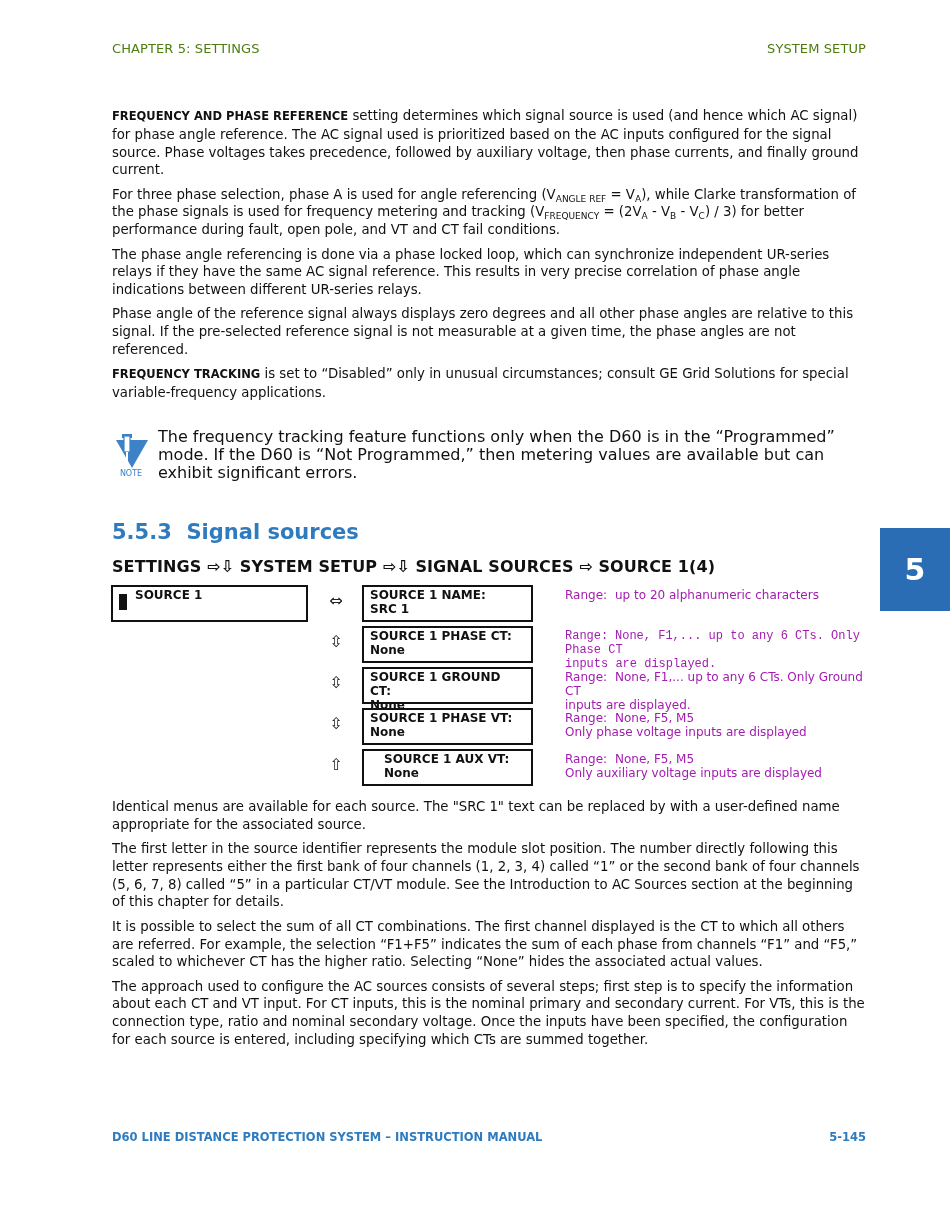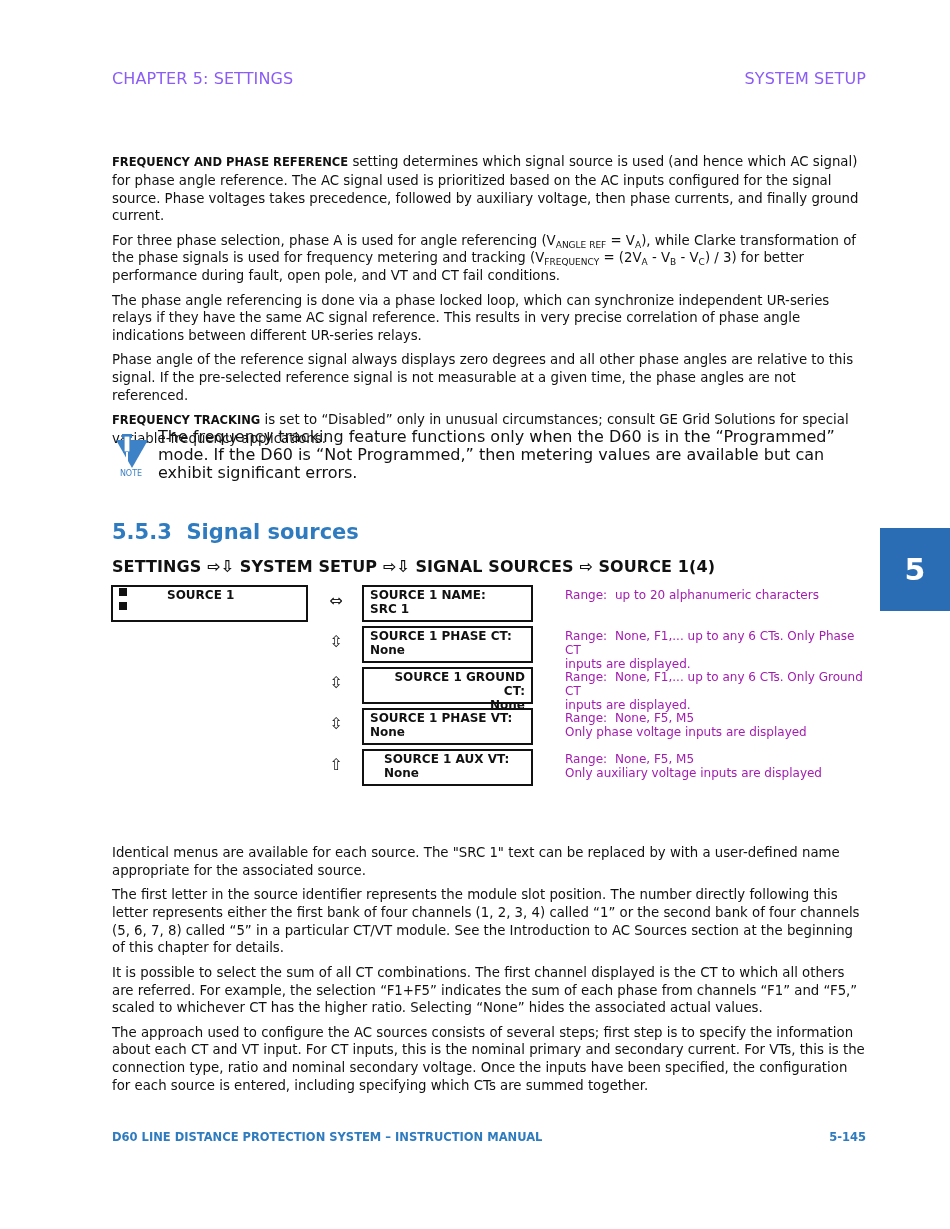--- a/index.html
+++ b/index.html
@@ -1,36 +1,36 @@
 <!DOCTYPE html>
 <html><head>
   <meta charset="utf-8">
   <style>
     html, body { margin: 0; padding: 0; background: #ffffff; }
     body { width: 950px; height: 1229px; position: relative; overflow: hidden;
       font-family: "DejaVu Sans", sans-serif; color: #111; }
-    .hdr { position: absolute; top: 69px; font-size: 16px; color: #8b5cf6; letter-spacing: 0.1px; }
+    .hdr { position: absolute; top: 41px; font-size: 13px; color: #4d7c0f; letter-spacing: 0.1px; }
     .hdr.left { left: 112px; }
     .hdr.right { right: 84px; }
     .ftr { position: absolute; top: 1130px; font-size: 11.5px; color: #2e7bbf; font-weight: bold; }
     .ftr.left { left: 112px; }
     .ftr.right { right: 84px; }
-    .body-text { position: absolute; left: 112px; width: 756px; font-size: 13.3px; line-height: 17.8px; margin-top: 46px; }
+    .body-text { position: absolute; left: 112px; width: 756px; font-size: 13.3px; line-height: 17.8px; }
     .body-text p { margin: 0 0 6.5px 0; }
     .sc { font-size: 11.5px; font-weight: 600; }
     sub { font-size: 9px; vertical-align: -3px; line-height: 0; }
     .note { position: absolute; left: 112px; top: 428px; width: 756px; height: 50px; }
     .note-icon { position: absolute; left: 0; top: 4px; width: 38px; height: 44px; }
     .note-text { position: absolute; left: 46px; top: 0; width: 710px; font-size: 16px; line-height: 17.8px; }
     .section-title { position: absolute; left: 112px; top: 520px; font-size: 21px; color: #2e7bbf; font-weight: bold; }
     .path { position: absolute; left: 112px; top: 557px; font-size: 16px; font-weight: 600; letter-spacing: 0.1px; }
     .menu-box { position: absolute; border: 2px solid #111; box-sizing: border-box; font-size: 12px;
       font-weight: 600; line-height: 14px; padding: 1px 6px; background: #fff; }
     .root-box { left: 111px; top: 585px; width: 197px; height: 37px; }
-    .root-box .row { display: flex; align-items: flex-start; gap: 32px; }
+    .root-box .row { display: flex; align-items: flex-end; }
     .sq { display: inline-block; width: 8px; height: 8px; background: #111; margin-right: 8px; }
     .set-box { left: 362px; width: 171px; height: 37px; }
     .arrow { position: absolute; left: 322px; width: 28px; text-align: center; font-size: 16px; line-height: 18px; color: #222; }
     .range { position: absolute; left: 565px; width: 300px; font-size: 12px; line-height: 14px; color: #a21caf; }
     .range .lbl { display: inline-block; width: 50px; }
     .tab { position: absolute; left: 880px; top: 528px; width: 70px; height: 83px; background: #2a6db5;
       color: #fff; font-size: 30px; font-weight: bold; display: flex; align-items: center; justify-content: center; }
   </style>
 </head>
 <body>
@@ -82,26 +82,26 @@
 </div>
 <div class="range" style="top:588px;">
   <span class="lbl">Range:</span><span>up to 20 alphanumeric characters</span><br><span></span>
 </div>
 
 <div class="arrow" style="top:633px;">⇳</div>
 <div class="menu-box set-box" style="top:626px;">
   <div>SOURCE 1 PHASE CT:</div>
   <div>None</div>
 </div>
-<div class="range" style="top:629px;">
+<div class="range" style="top:629px;font-family:Liberation Mono, monospace;">
   <span class="lbl">Range:</span><span>None, F1,... up to any 6 CTs. Only Phase CT</span><br><span>inputs are displayed.</span>
 </div>
 
 <div class="arrow" style="top:674px;">⇳</div>
-<div class="menu-box set-box" style="top:667px;text-align:right;">
+<div class="menu-box set-box" style="top:667px;">
   <div>SOURCE 1 GROUND CT:</div>
   <div>None</div>
 </div>
 <div class="range" style="top:670px;">
   <span class="lbl">Range:</span><span>None, F1,... up to any 6 CTs. Only Ground CT</span><br><span>inputs are displayed.</span>
 </div>
 
 <div class="arrow" style="top:715px;">⇳</div>
 <div class="menu-box set-box" style="top:708px;">
   <div>SOURCE 1 PHASE VT:</div>

